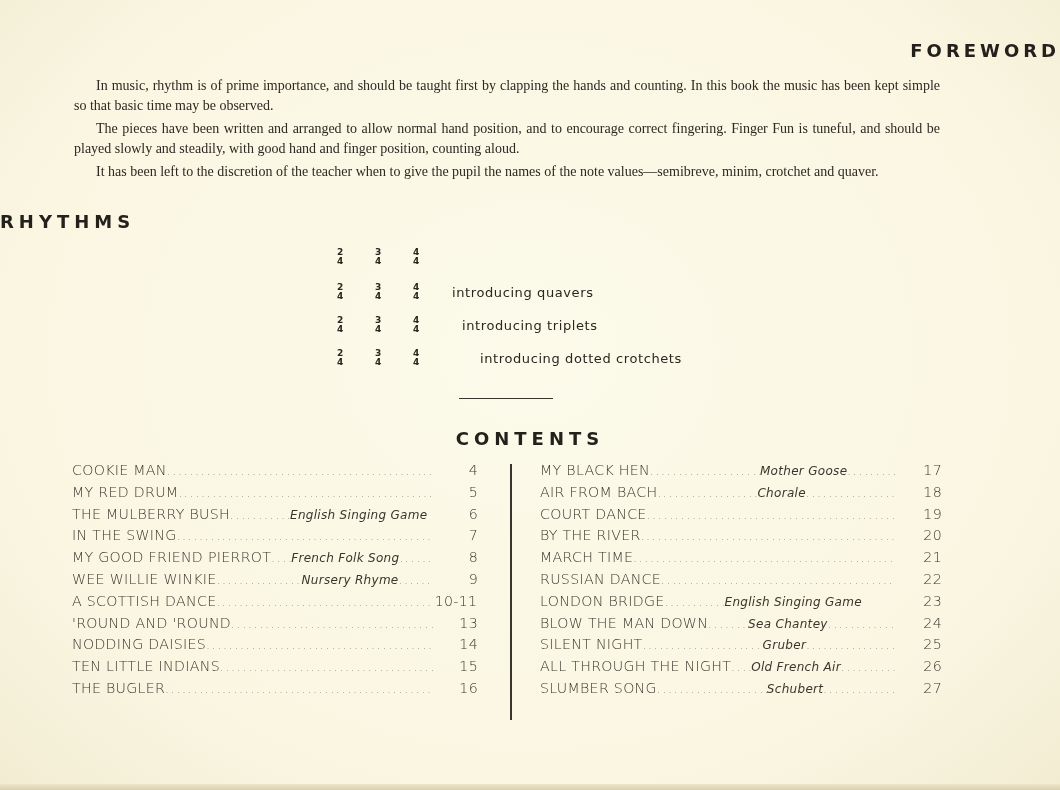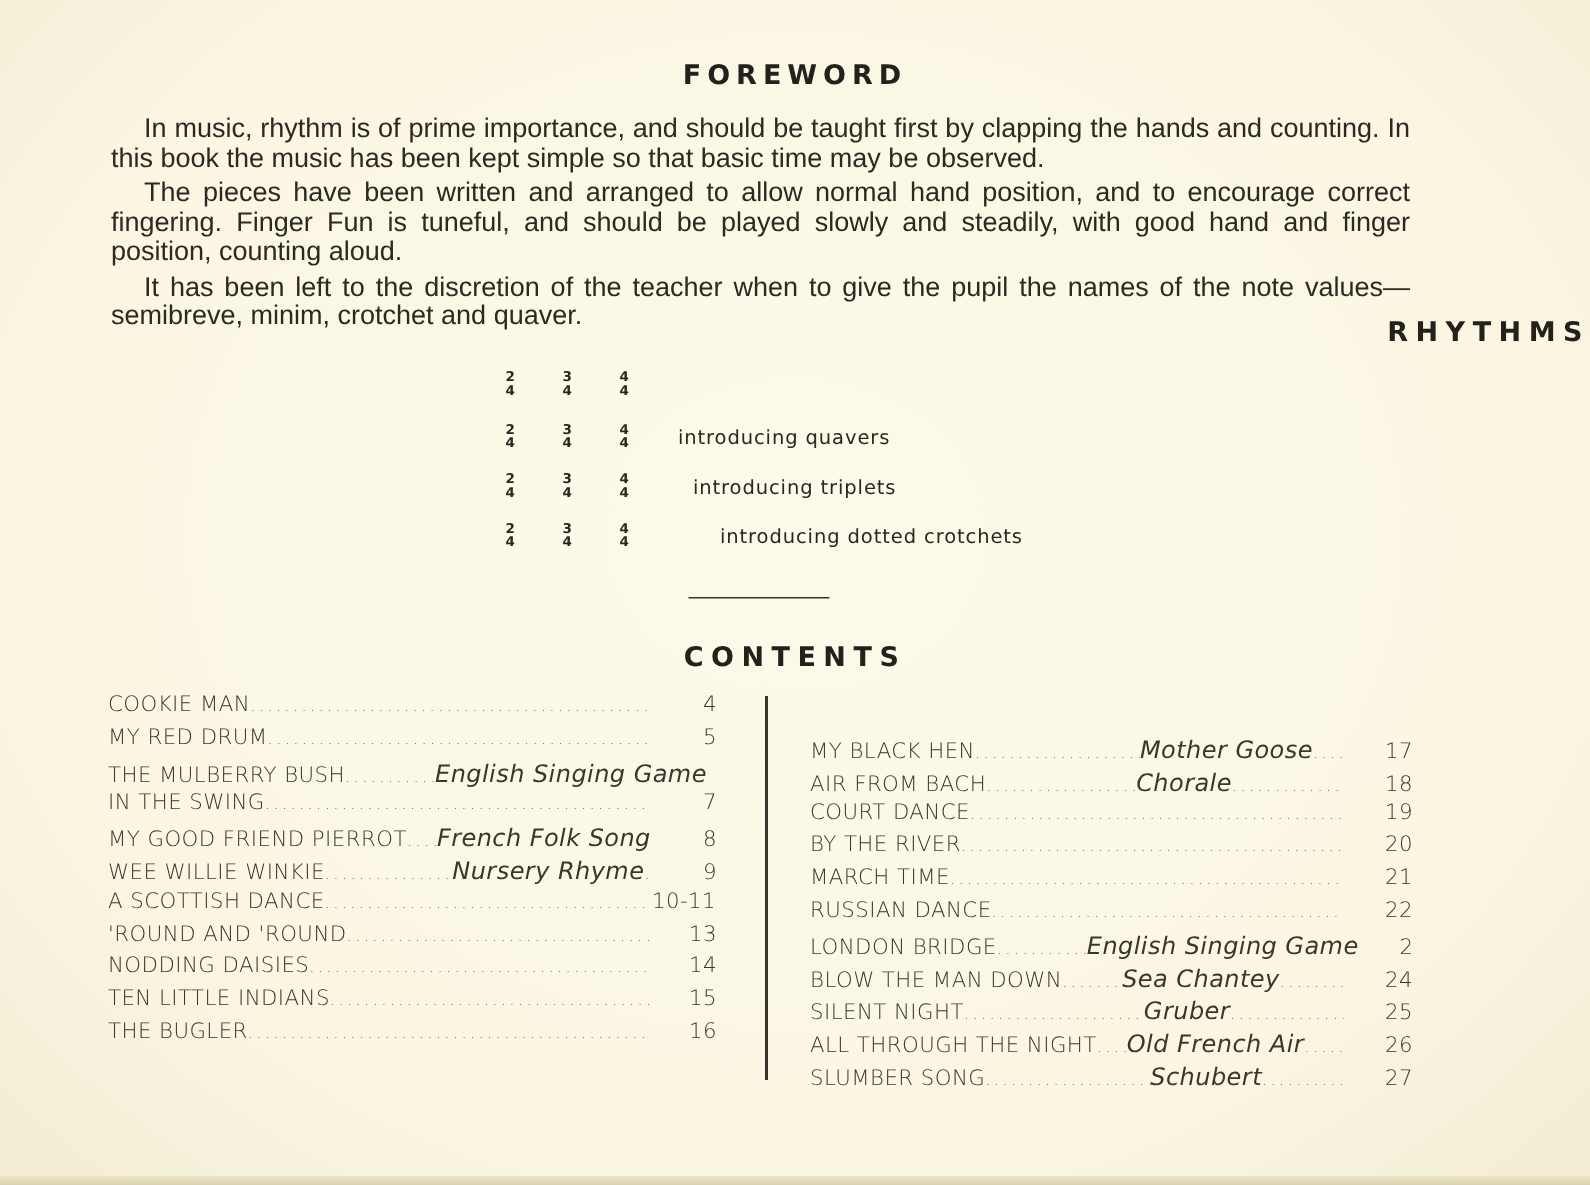--- a/index.html
+++ b/index.html
@@ -16,29 +16,29 @@
   }
   .bottom-edge {
     position: absolute; left: 0; right: 0; bottom: 0; height: 6px;
     background: linear-gradient(to bottom, #ece5c8, #d9d0b0);
   }
   h2 {
     position: absolute; margin: 0; font-weight: bold;
     letter-spacing: 4px; font-size: 18px; color: #24211c;
     font-family: "DejaVu Sans", sans-serif;
   }
-  .foreword-title { left: 0; right: 0; top: 40px; text-align: center; }
+  .foreword-title { left: 0; right: 0; top: 40px; text-align: right; }
   .foreword {
     position: absolute; left: 74px; width: 866px; top: 76px;
-    font-size: 18px; line-height: 19.5px;
-    font-family: Liberation Sans, sans-serif;
+    font-size: 14px; line-height: 19.5px;
+    font-family: Liberation Serif, serif;
     color: #2c2822;
   }
   .foreword p { margin: 0 0 4px 0; text-indent: 22px; text-align: justify; }
-  .rhythms-title { left: 0; right: 0; top: 211px; text-align: right; letter-spacing: 5px; }
+  .rhythms-title { left: 0; right: 0; top: 211px; text-align: left; letter-spacing: 5px; }
   .rhythm-row {
     position: absolute; left: 337px; height: 30px;
     display: flex; align-items: center;
   }
   .ts {
     width: 38px; display: flex; flex-direction: column; align-items: flex-start;
     font-size: 9px; line-height: 9px; font-weight: bold;
   }
   .ts span { display: block; }
   .rhythm-desc {
@@ -46,38 +46,38 @@
     font-family: "DejaVu Sans", sans-serif;
   }
   .rule {
     position: absolute; left: 459px; top: 398px; width: 94px; height: 1px; background: #3a352c;
   }
   .contents-title { left: 0; right: 0; top: 428px; text-align: center; letter-spacing: 5px; }
   .col {
     position: absolute; top: 462px;
   }
   .col-left { left: 72px; width: 406px; }
-  .col-right { left: 540px; width: 402px; margin-top: 28px; }
+  .col-right { left: 540px; width: 402px; }
   .divider {
     position: absolute; left: 510px; top: 464px; width: 1.5px; height: 256px; background: #3a352c;
   }
   .entry {
     display: flex; align-items: baseline; height: 21.8px;
     font-size: 14.2px; color: #3a362e; letter-spacing: 0.3px;
     font-family: "DejaVu Sans", sans-serif; font-weight: 300;
     white-space: nowrap; overflow: hidden;
   }
   .entry .title { flex: 0 0 auto; }
   .entry .dots {
     flex: 1 1 auto; overflow: hidden; letter-spacing: 2.2px; font-size: 11px; color: #5a554a;
   }
   .entry .dots::before {
     content: "..................................................................................................................";
   }
-  .entry .sub { flex: 0 0 auto; font-style: italic; font-size: 16px; }
+  .entry .sub { flex: 0 0 auto; font-style: italic; font-size: 12px; }
   .entry .dots2 { flex: 1 1 auto; overflow: hidden; letter-spacing: 2.2px; font-size: 11px; color: #5a554a; }
   .entry .dots2::before {
     content: "..................................................................................................................";
   }
   .entry .page-num { flex: 0 0 auto; width: 46px; text-align: right; }
 </style>
 </head>
 <body>
 
 <div class="page">

